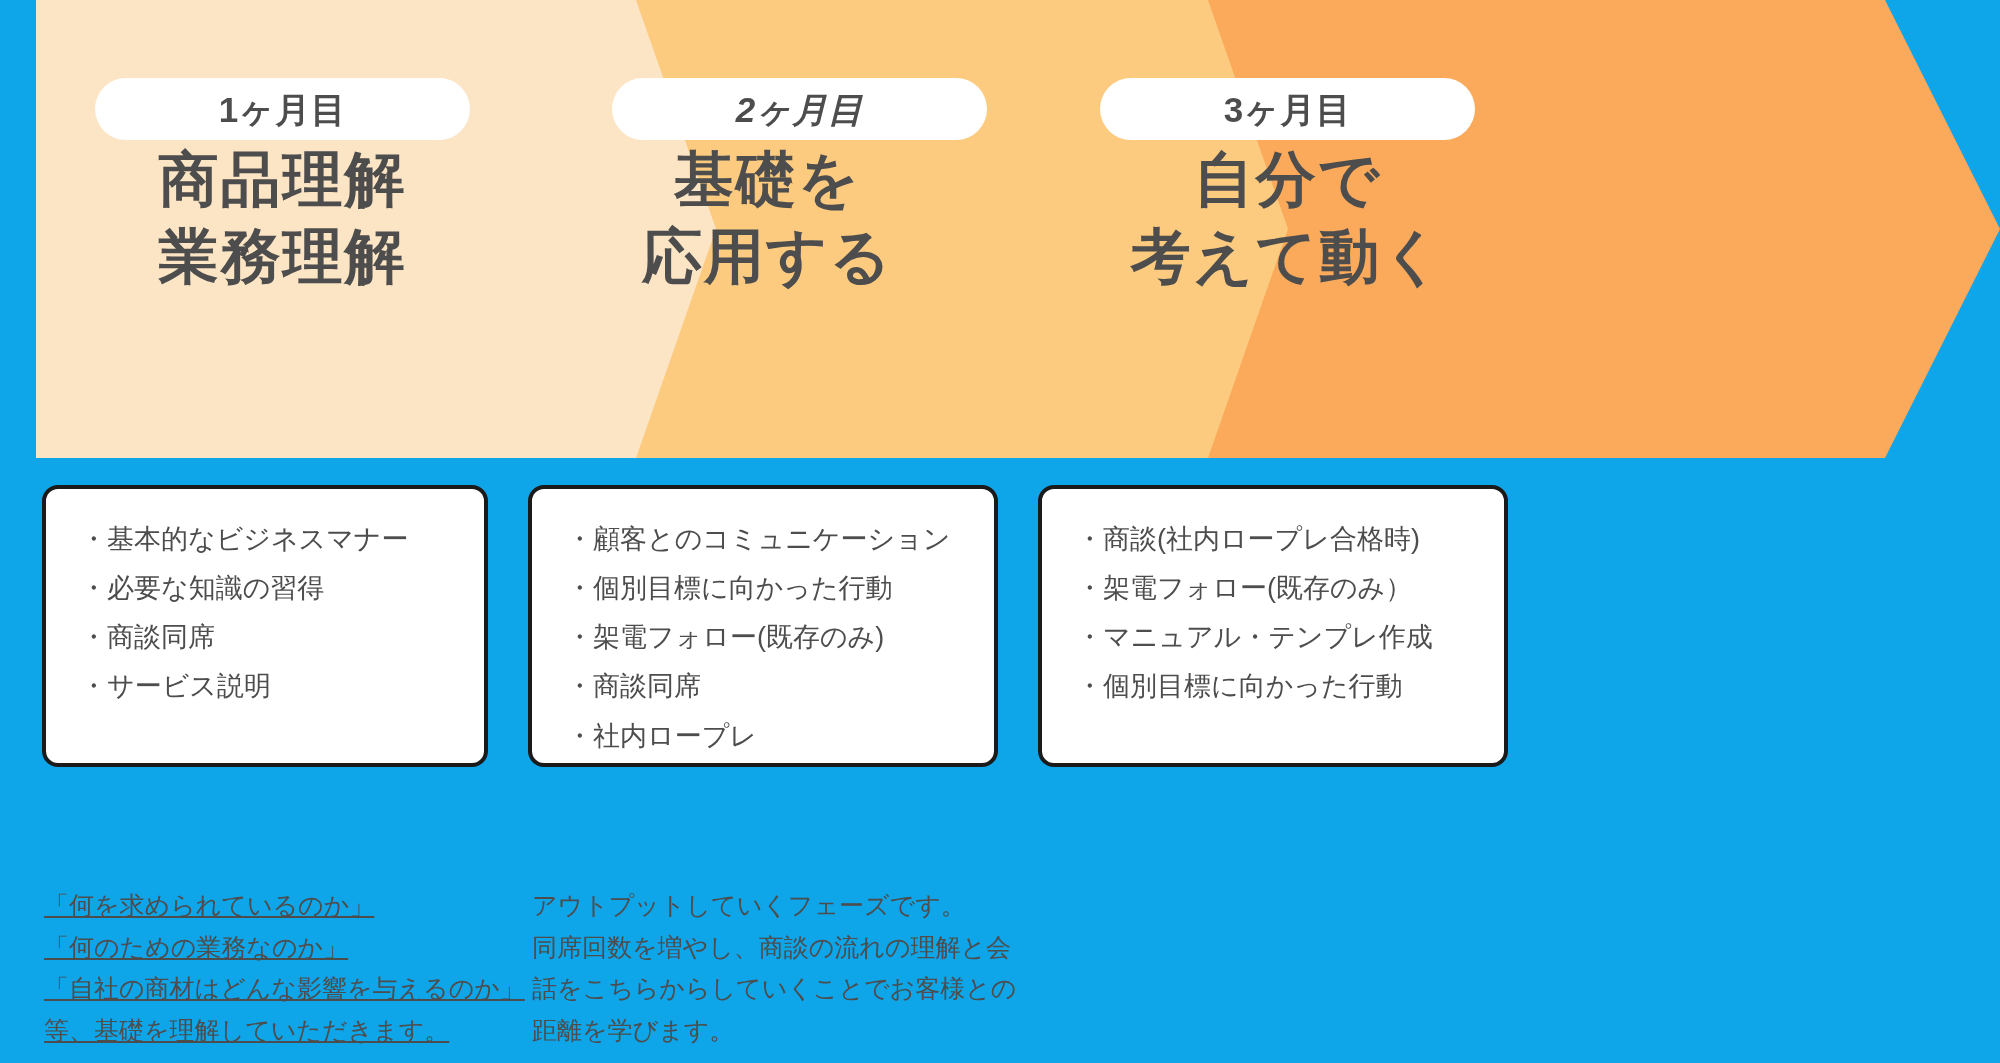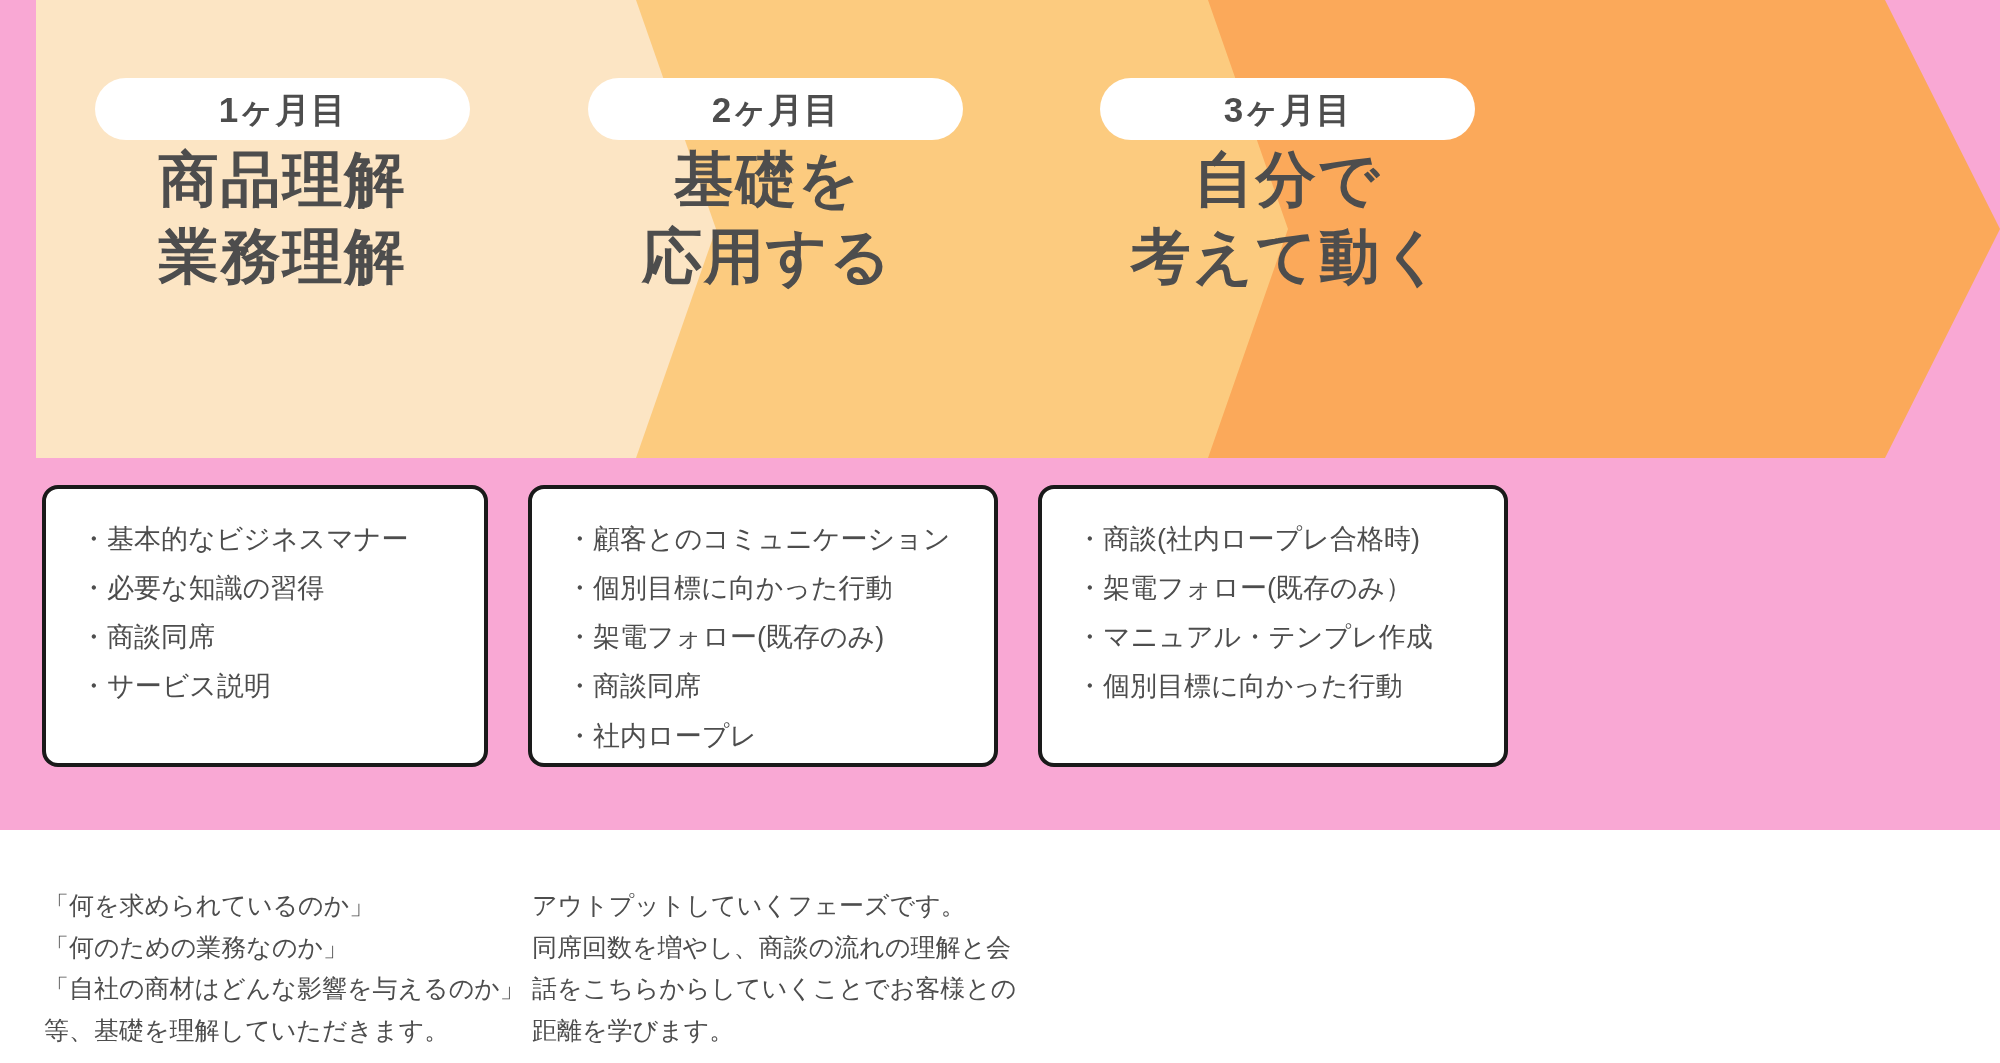--- a/index.html
+++ b/index.html
@@ -8,22 +8,22 @@
     width: 2000px;
     height: 1063px;
     background: #ffffff;
     font-family: "Liberation Sans", "DejaVu Sans", sans-serif;
     overflow: hidden;
   }
 
   #root {
     position: relative;
     width: 2000px;
-    height: 830px;
-    background: #f9a8d4;
+    height: 1063px;
+    background: #0ea5e9;
   }
 
   
   .banner {
     position: absolute;
     left: 0;
     top: 0;
     width: 2000px;
     height: 458px;
   }
@@ -75,21 +75,21 @@
   }
   .pill-label {
     font-size: 35px;
     font-weight: bold;
     color: #4d4d4d;
     letter-spacing: 0.5px;
     line-height: 1;
   }
 
   .pill-1 { left: 95px;   width: 375px; }
-  .pill-2 { left: 588px;  width: 375px; }
+  .pill-2 { left: 612px;  width: 375px; font-style: italic; }
   .pill-3 { left: 1100px; width: 375px; }
 
   
   .phase-title {
     position: absolute;
     z-index: 6;
     text-align: center;
     font-size: 60px;
     font-weight: bold;
     color: #4d4d4d;
@@ -132,21 +132,21 @@
 
   
   .caption {
     position: absolute;
     top: 885px;
     font-size: 25px;
     color: #4d4d4d;
     line-height: 1.66;
     white-space: pre-line;
   }
-  .cap-1 { left: 44px;   width: 620px; }
+  .cap-1 { left: 44px;   width: 620px; text-decoration: underline; }
   .cap-2 { left: 532px;  width: 600px; }
   .cap-3 { left: 1038px; width: 640px; }
 </style>
 </head>
 <body>
 
 <div id="root">
 
   <div class="banner">
     <div class="chevron chev-1"></div>

